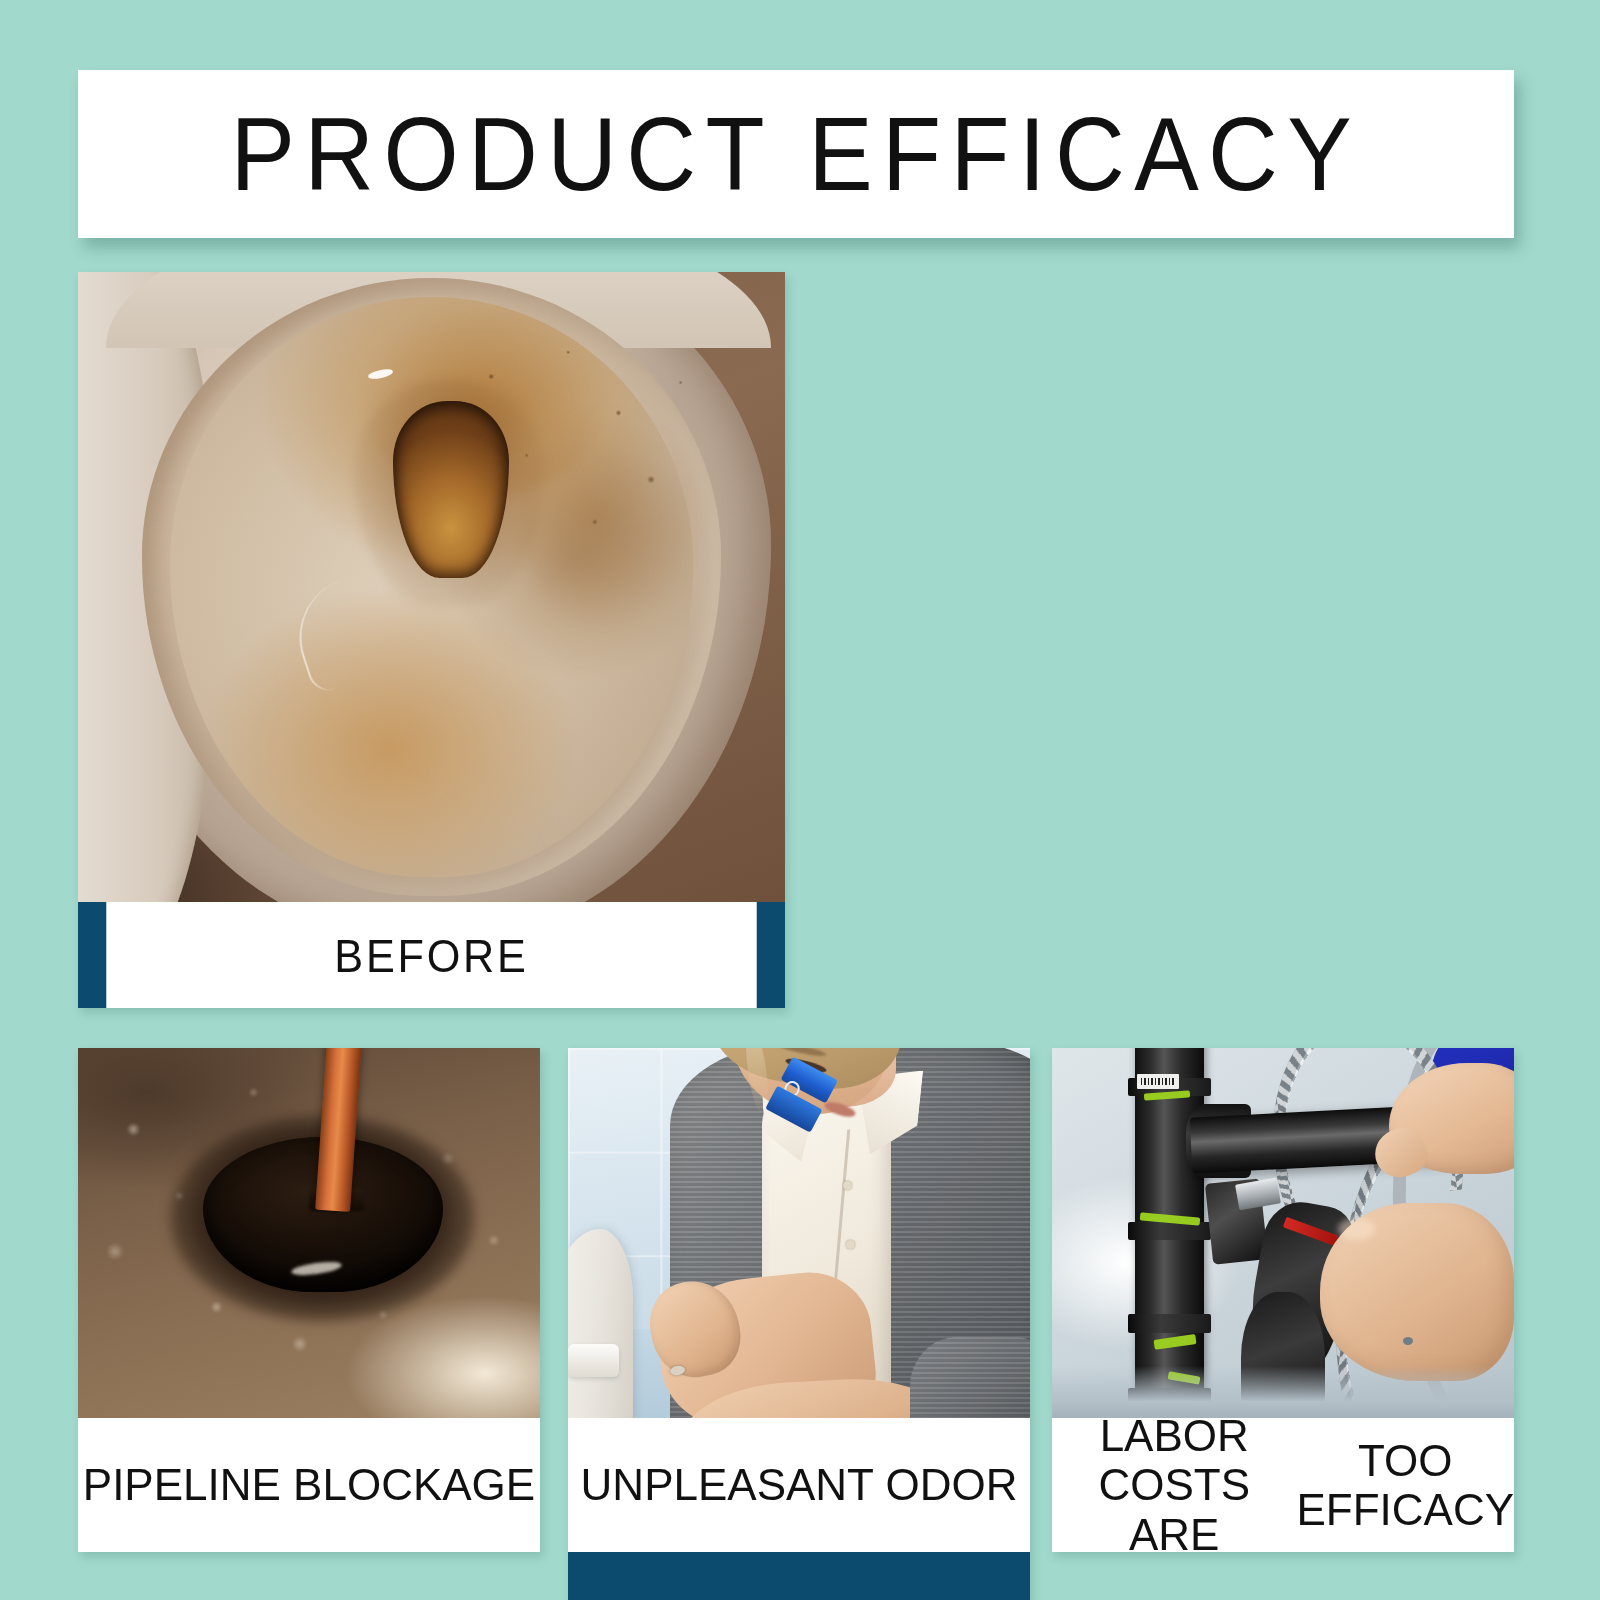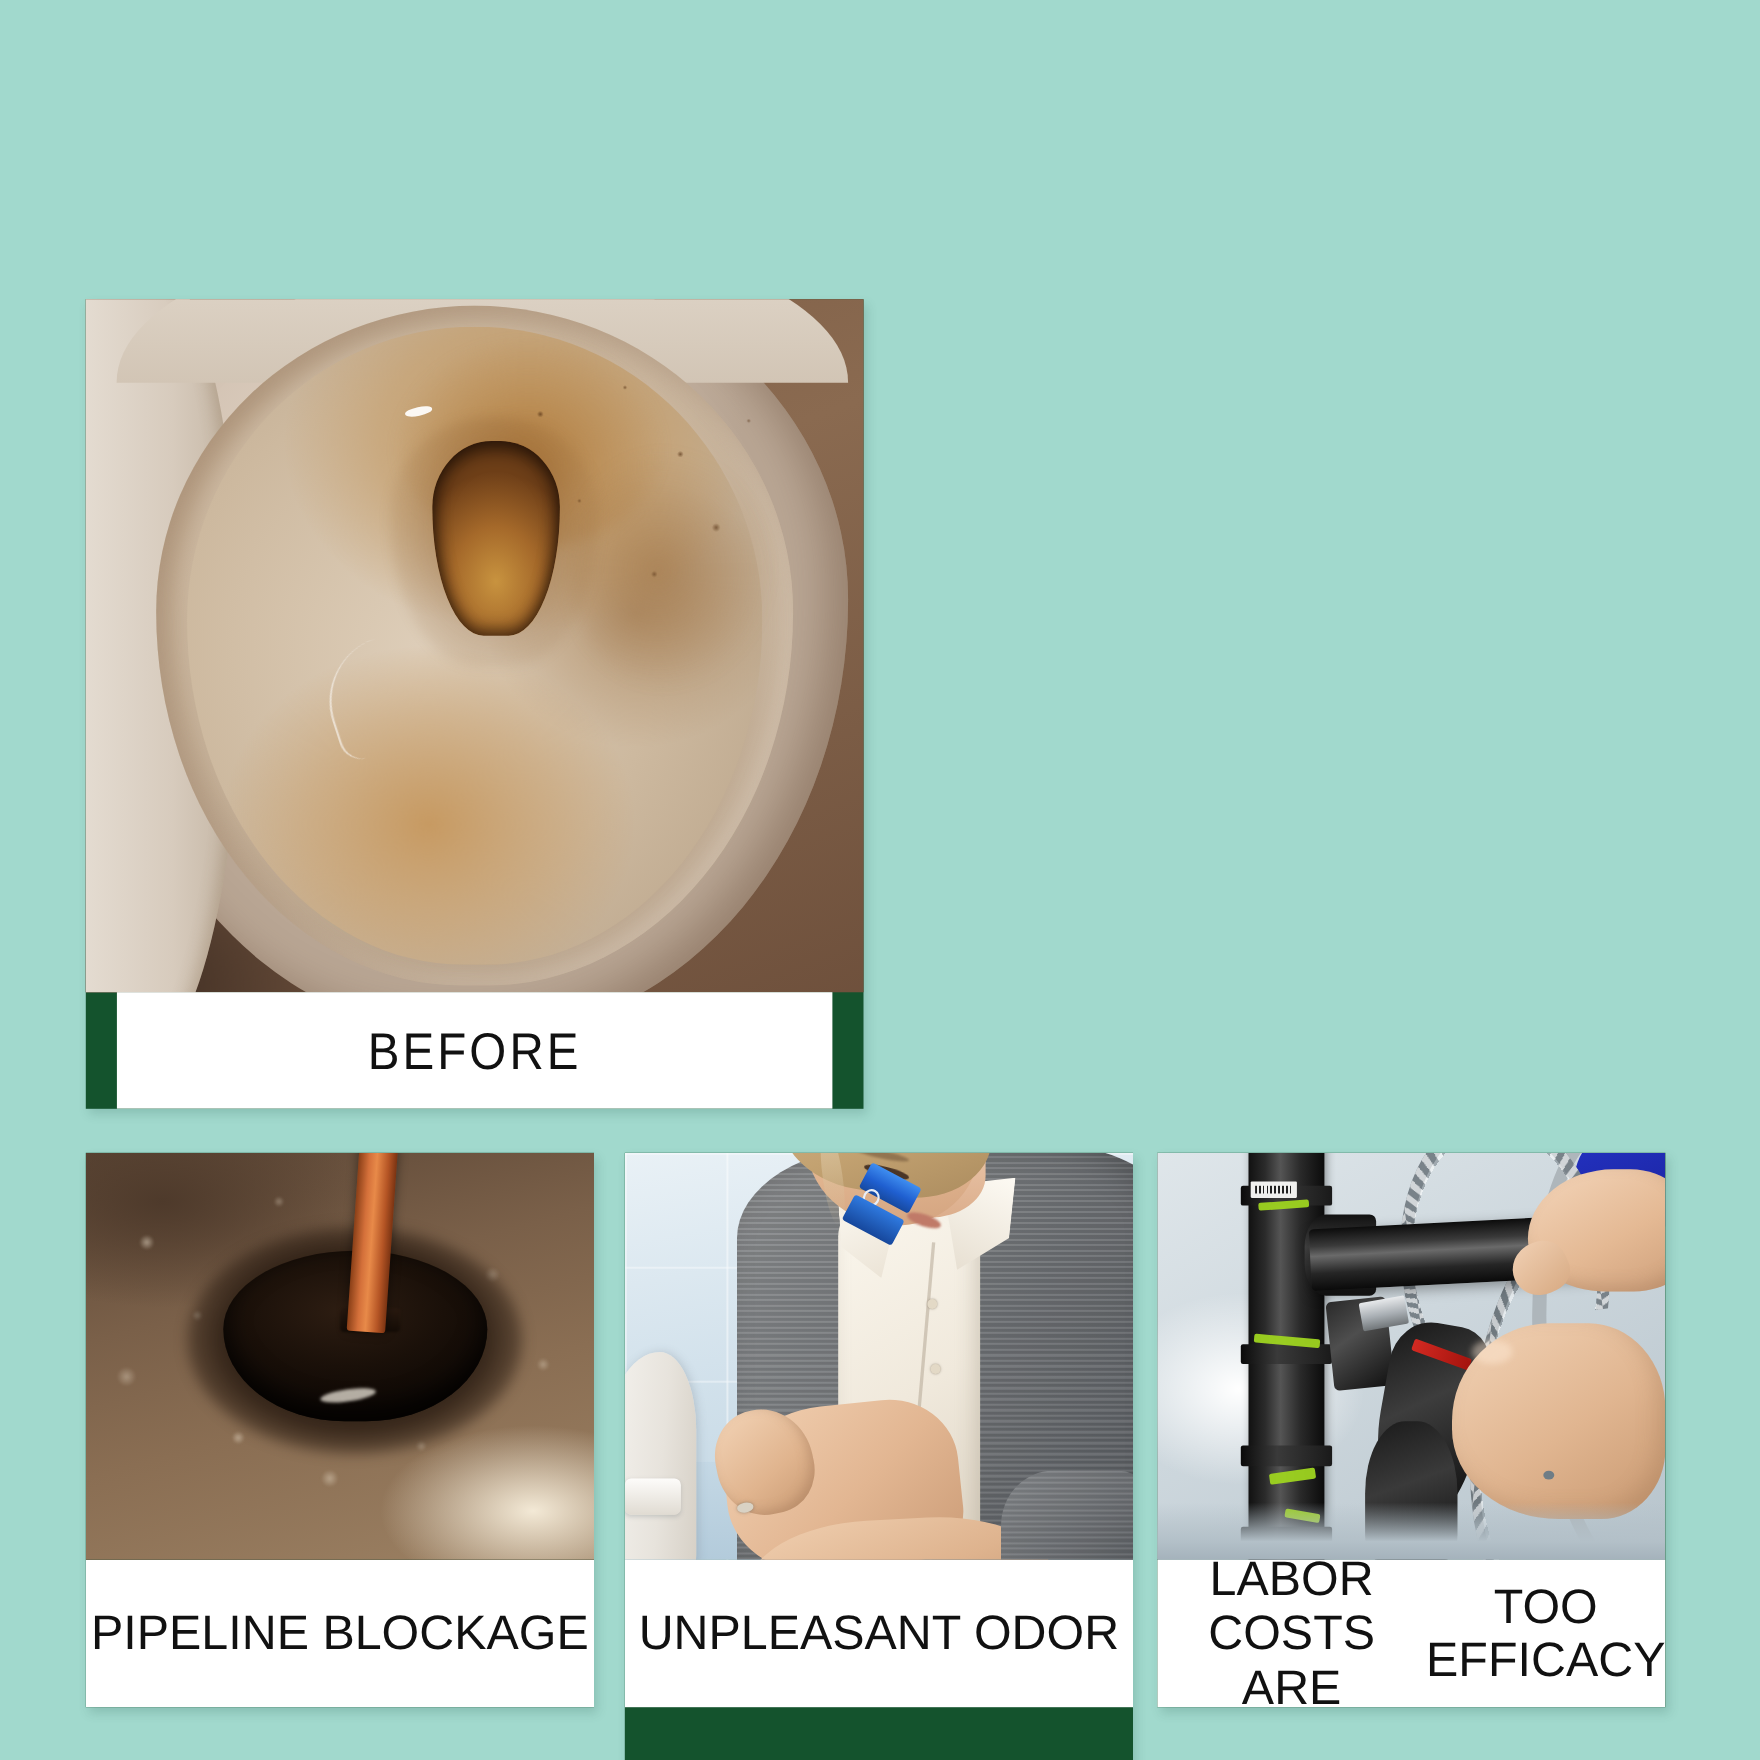--- a/index.html
+++ b/index.html
@@ -43,21 +43,21 @@
     color: #111111;
     line-height: 1;
     white-space: nowrap;
     transform: scaleX(0.93);
     transform-origin: center;
   }
 
   
   .card {
     position: absolute;
-    background: #14532d;
+    background: #0c4a6e;
     overflow: hidden;
     box-shadow: 3px 5px 9px rgba(40, 90, 80, 0.20);
   }
   .photo {
     position: relative;
     width: 100%;
     overflow: hidden;
   }
   .caption {
     display: flex;
@@ -793,20 +793,23 @@
     width: 2.2%; height: 2.2%;
     border-radius: 50%;
     background: #6f7d86;
   }
 </style>
 </head>
 <body>
 
 <div id="poster" style="background: rgb(161, 217, 205);">
 
+  <div class="title-banner">
+    <div class="title-text">PRODUCT EFFICACY</div>
+  </div>
 
   <div class="card" id="card-before">
     <div class="photo">
       <div class="bowl-scene">
         <div class="bowl-floor"></div>
         <div class="bowl-outer"></div>
         <div class="bowl-seat-left"></div>
         <div class="bowl-seat-top"></div>
         <div class="bowl-rim-shadow"></div>
         <div class="bowl-inner"></div>

